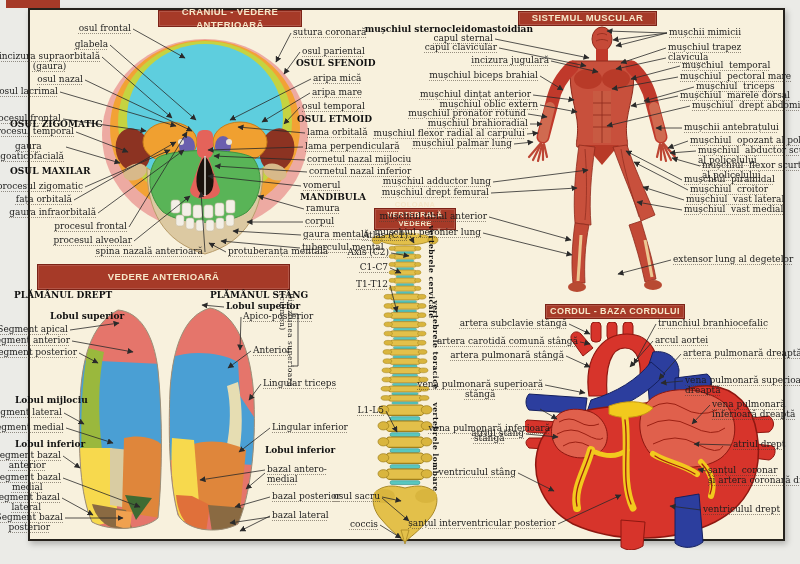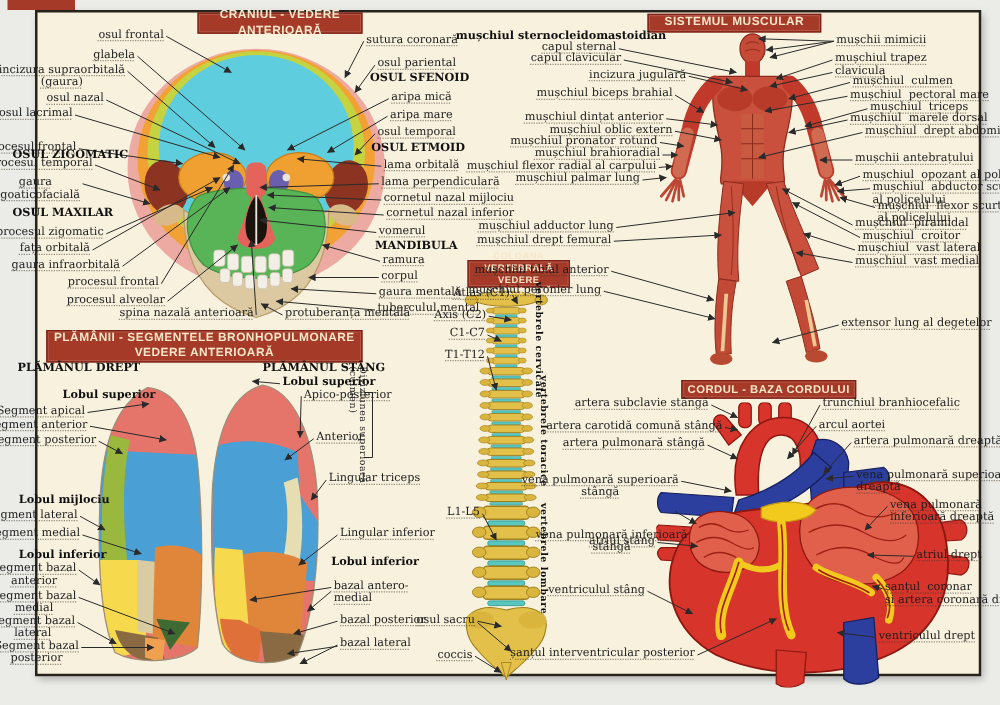--- a/index.html
+++ b/index.html
@@ -207,28 +207,27 @@
       <path d="M176,140 C186,150 190,162 186,174" stroke-width="6"></path>
       <path d="M70,130 C84,136 94,134 102,128" stroke-width="5"></path>
     </g>
     <g fill="none" stroke="#a51e12" stroke-width="1.3" stroke-linecap="round">
       <path d="M66,128 C60,150 48,166 52,184 M100,98 C104,126 96,158 106,182 M130,134 C142,142 158,144 170,152 M177,142 C186,152 189,162 185,172"></path>
     </g>
     <path d="M150,176 L174,172 L178,220 C170,227 156,227 150,221 Z" fill="#2c3e9e" stroke="#15205e"></path>
     <path d="M96,198 L120,200 L118,224 C110,229 102,229 96,225 Z" fill="#d7342b" stroke="#8e1710"></path>
   </svg>
 
-  <div class="hdr" style="left:158px;top:10px;width:132px;height:17px;">
+  <div class="hdr" style="left:158px;top:10px;width:144px;height:17px;">
     <span>CRANIUL - VEDERE ANTERIOARĂ</span>
   </div>
   <div class="hdr" style="left:518px;top:11px;width:139px;height:15px;">
     <span>SISTEMUL MUSCULAR</span>
   </div>
   <div class="hdr" style="left:37px;top:264px;width:253px;height:26px;">
-    <span>PLĂMÂNII - SEGMENTELE BRONHOPULMONARE</span>
     <span>VEDERE ANTERIOARĂ</span>
   </div>
   <div class="hdr small" style="left:374px;top:208px;width:82px;height:22px;">
     <span>COLOANA VERTEBRALĂ</span>
     <span>VEDERE ANTERIOARĂ</span>
   </div>
   <div class="hdr" style="left:545px;top:304px;width:140px;height:15px;font-size:9px;">
     <span>CORDUL - BAZA CORDULUI</span>
   </div>
 
@@ -395,21 +394,21 @@
       <div class="lbl ar" style="right: 272px; top: 118px;">mușchiul brahioradial</div>
       <div class="lbl ar" style="right: 275px; top: 128px;">mușchiul flexor radial al carpului</div>
       <div class="lbl ar" style="right: 288px; top: 138px;">mușchiul palmar lung</div>
       <div class="lbl ar" style="right: 309px; top: 176px;">mușchiul adductor lung</div>
       <div class="lbl ar" style="right: 311px; top: 187px;">mușchiul drept femural</div>
       <div class="lbl ar" style="right: 313px; top: 211px;">mușchiul tibial anterior</div>
       <div class="lbl ar" style="right: 319px; top: 227px;">mușchiul peronier lung</div>
       <div class="lbl" style="left: 669px; top: 27px;">mușchii mimicii</div>
       <div class="lbl" style="left: 668px; top: 42px;">mușchiul trapez</div>
       <div class="lbl" style="left: 668px; top: 52px;">clavicula</div>
-      <div class="lbl" style="left: 682px; top: 60px;">mușchiul  culmen</div>
+      <div class="lbl" style="left: 682px; top: 60px;">mușchiul  temporal</div>
       <div class="lbl" style="left: 680px; top: 71px;">mușchiul  pectoral mare</div>
       <div class="lbl" style="left: 696px; top: 81px;">mușchiul  triceps</div>
       <div class="lbl" style="left: 680px; top: 90px;">mușchiul  marele dorsal</div>
       <div class="lbl" style="left: 692px; top: 100px;">mușchiul  drept abdominal</div>
       <div class="lbl" style="left: 684px; top: 122px;">mușchii antebrațului</div>
       <div class="lbl" style="left: 690px; top: 135px;">mușchiul  opozant al policelului</div>
       <div class="lbl" style="left: 698px; top: 145px;">mușchiul  abductor scurt
 al policelului</div>
       <div class="lbl" style="left: 702px; top: 160px;">mușchiul  flexor scurt
 al policelului</div>

